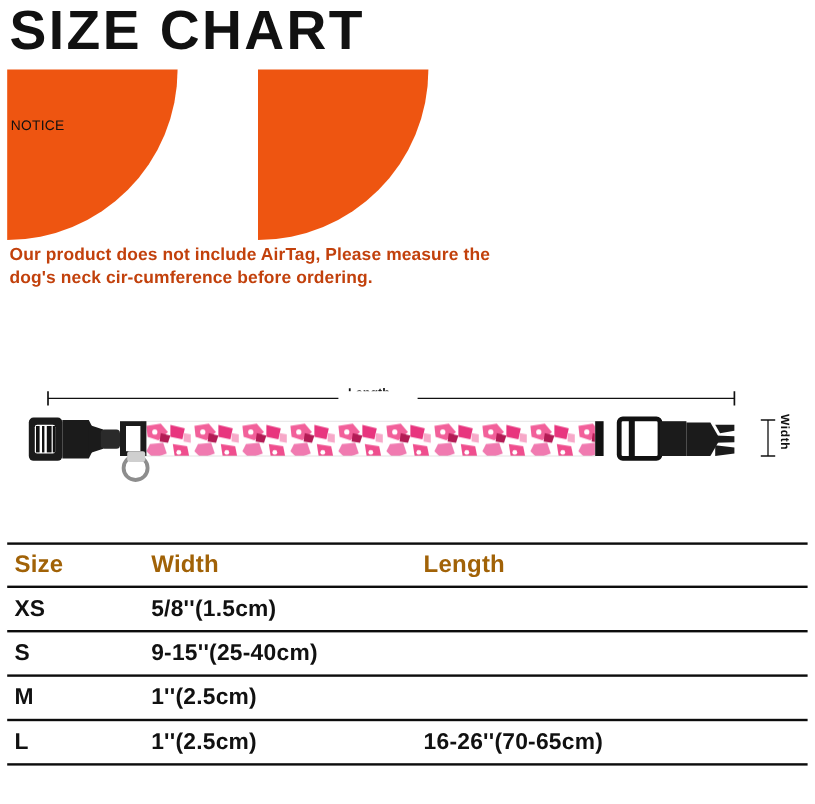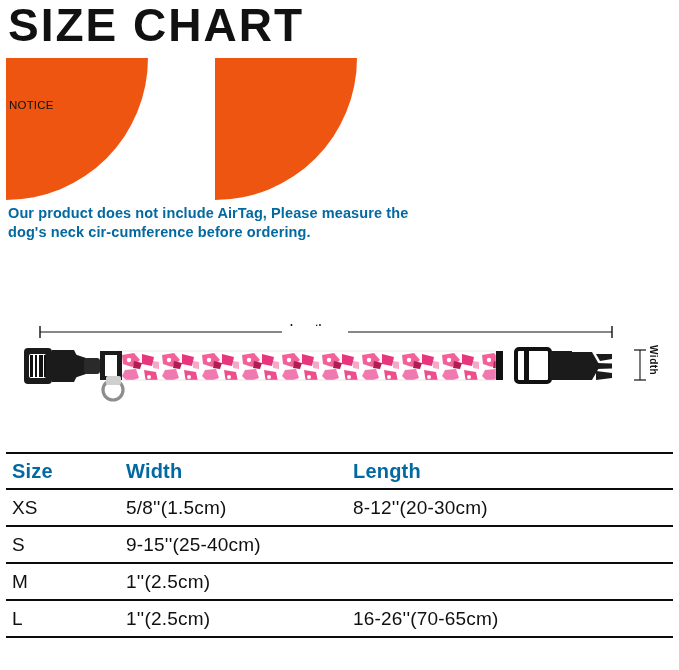--- a/index.html
+++ b/index.html
@@ -60,21 +60,21 @@
   }
 
   
   .notice-text {
     position: absolute;
     left: 8px;
     top: 204px;
     width: 420px;
     font-size: 14.5px;
     font-weight: 700;
-    color: #0369a1;
+    color: #c2410c;
     line-height: 1.33;
     letter-spacing: 0.1px;
   }
 
   
   .diagram {
     position: absolute;
     left: 0;
     top: 318px;
     width: 679px;
@@ -117,27 +117,27 @@
   }
   .trow.header {
     border-bottom: 2.5px solid #0c0c0c;
     border-top: 2.5px solid #0c0c0c;
     height: 38px;
   }
   .c-size { width: 120px; padding-left: 6px; }
   .c-width { width: 227px; }
   .c-length { width: 320px; }
   .header .cell {
-    color: #0369a1;
+    color: #a16207;
     font-size: 20px;
     font-weight: 700;
   }
   .cell {
     font-size: 19px;
-    font-weight: 400;
+    font-weight: 700;
     color: #111111;
     letter-spacing: 0.2px;
   }
   .trow.last { border-bottom: 2.5px solid #0c0c0c; }
 </style>
 </head>
 <body>
 
 <div class="page">
 
@@ -209,21 +209,20 @@
   <div class="table">
     <div class="trow header">
       <div class="cell c-size">Size</div>
       <div class="cell c-width">Width</div>
       <div class="cell c-length">Length</div>
     </div>
 
     <div class="trow">
       <div class="cell c-size">XS</div>
       <div class="cell c-width">5/8''(1.5cm)</div>
-      <div class="cell c-length">8-12''(20-30cm)</div>
     </div>
 
     <div class="trow">
       <div class="cell c-size">S</div>
       <div class="cell c-length">9-15''(25-40cm)</div>
     </div>
 
     <div class="trow">
       <div class="cell c-size">M</div>
       <div class="cell c-width">1''(2.5cm)</div>

